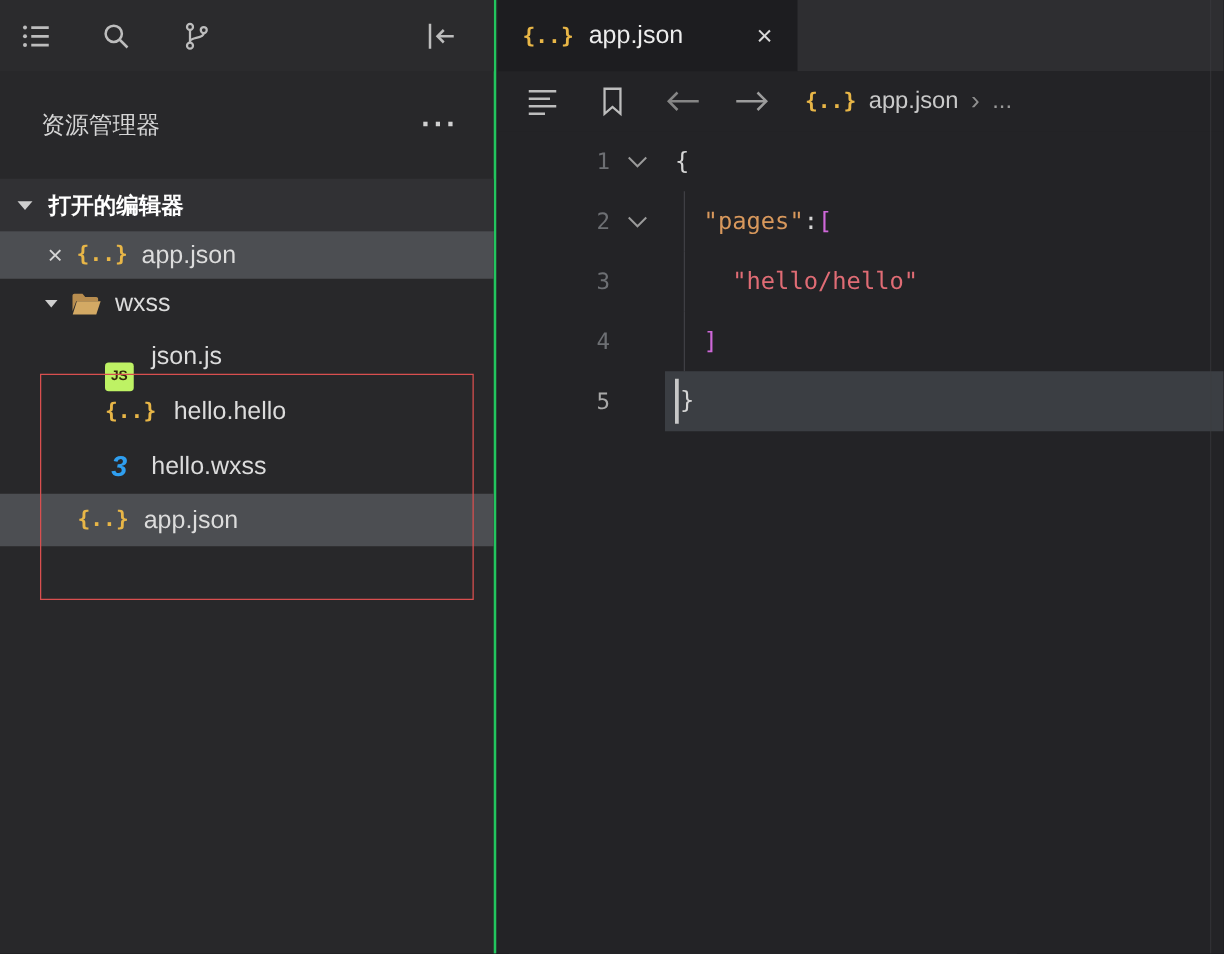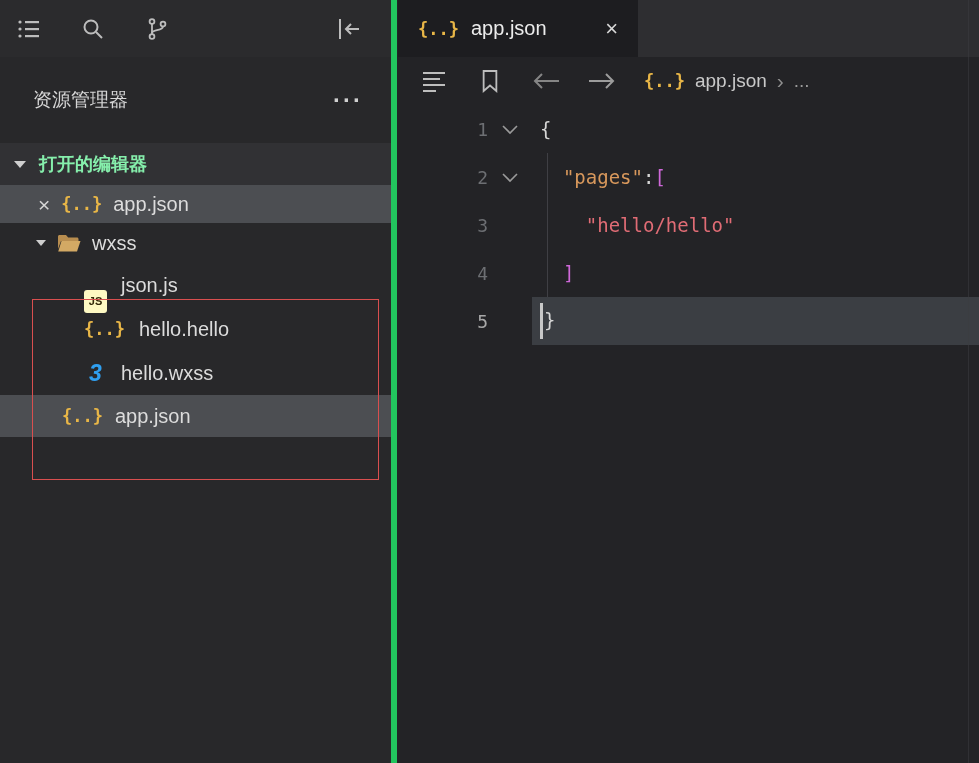--- a/index.html
+++ b/index.html
@@ -2,49 +2,49 @@
 <html><head>
 <meta charset="utf-8">
 <style>
   * { margin:0; padding:0; box-sizing:border-box; }
   html,body { background:#1b1b1d; }
   body { font-family:"Liberation Sans","DejaVu Sans",sans-serif; }
   .app { position:relative; width:979px; height:763px; overflow:hidden; background:#232326; }
 
   
   .sidebar { position:absolute; left:0; top:0; width:397px; height:763px;
-             background:#28282a; border-right:6px solid #22c55e; }
+             background:#28282a; border-right:2px solid #22c55e; }
   .topbar { height:57px; display:flex; align-items:center; padding:0 16px; background:#2b2b2d; }
   .tb-icon { width:40px; height:32px; display:flex; align-items:center; justify-content:flex-start; cursor:pointer; }
   .tb-icon + .tb-icon { margin-left:24px; }
   .tb-spacer { flex:1; }
 
   .sb-title { height:86px; display:flex; align-items:center; justify-content:space-between;
               padding:0 28px 0 33px; font-size:19px; color:#d6d6d6; }
   .more { font-size:24px; font-weight:bold; color:#d0d0d0; letter-spacing:2px; cursor:pointer; line-height:10px; }
 
   .section-header { height:42px; background:#313134; display:flex; align-items:center;
-                    padding-left:14px; gap:13px; font-size:18px; font-weight:bold; color:#86efac; cursor:pointer; }
+                    padding-left:14px; gap:13px; font-size:18px; font-weight:bold; color:#ffffff; cursor:pointer; }
   .section-header.mini { height:40px; }
 
   .tri { width:0; height:0; border-left:6px solid transparent; border-right:6px solid transparent;
          border-top:7px solid #cfcfcf; flex:none; }
   .tri.small { border-left-width:5px; border-right-width:5px; border-top-width:6px; }
 
   .row { display:flex; align-items:center; font-size:20px; color:#dcdcdc; cursor:pointer; }
   .row.selected { background:#4c4e52; }
   .oe-item { height:38px; padding-left:38px; gap:11px; }
   .close-x { font-size:21px; color:#d6d6d6; line-height:1; }
   .folder-row { height:40px; padding-left:36px; gap:11px; }
   .file-row { height:44px; padding-left:84px; gap:14px; }
   .root-row { height:42px; padding-left:62px; gap:12px; }
 
   .json-badge { color:#e8b647; font-weight:bold; font-size:17px; font-family:"DejaVu Sans Mono","Liberation Mono",monospace; flex:none; }
   .fi { width:23px; height:23px; border-radius:3px; display:flex; align-items:center; justify-content:center; flex:none; }
-  .fi-js { background:#fef9c3; color:#33290a; font-size:11px; font-weight:bold;margin-top:32px; }
+  .fi-js { background:#bef264; color:#33290a; font-size:11px; font-weight:bold;margin-top:32px; }
   .fi-wxml { background:#61b14e; }
   .wxss-glyph { color:#2f9ff0; font-weight:bold; font-style:italic; font-size:23px; width:23px; text-align:center; flex:none; }
 
   .annotation { position:absolute; left:32px; top:299px; width:347px; height:181px;
                 border:1px solid #d94f4f; pointer-events:none; }
 
   
   .editor { position:absolute; left:398px; top:0; width:581px; height:763px; background:#232326; }
   .tabstrip { height:57px; background:#2e2e31; display:flex; }
   .tab { width:240px; background:#1d1d20; display:flex; align-items:center; padding:0 20px; gap:12px; cursor:pointer; }

